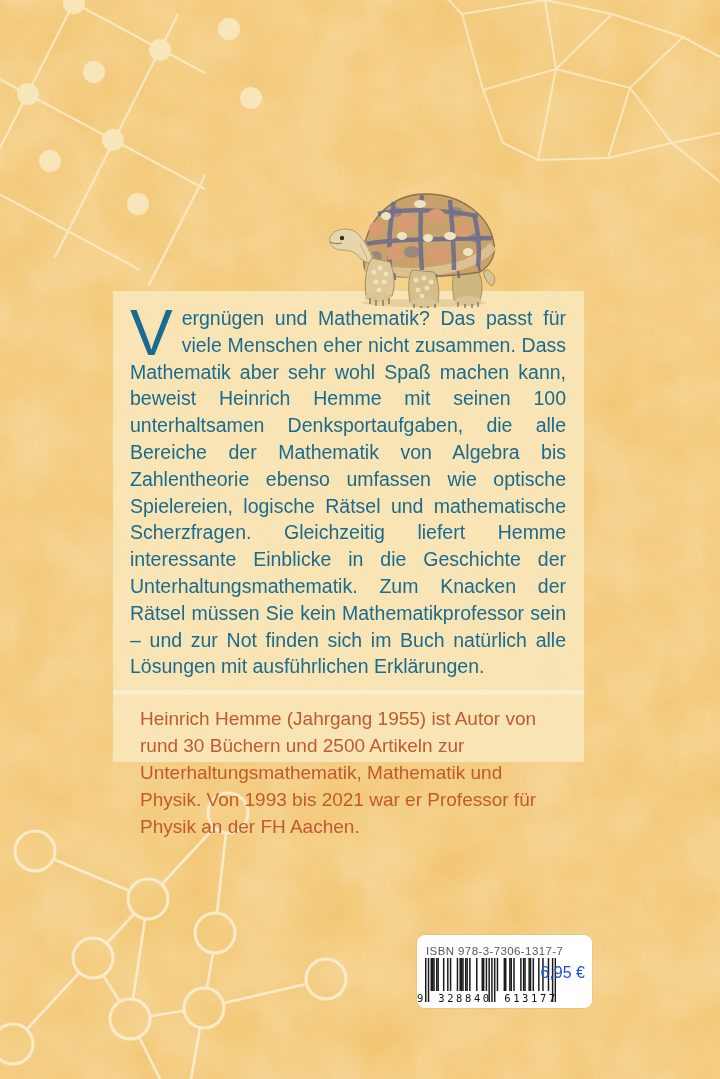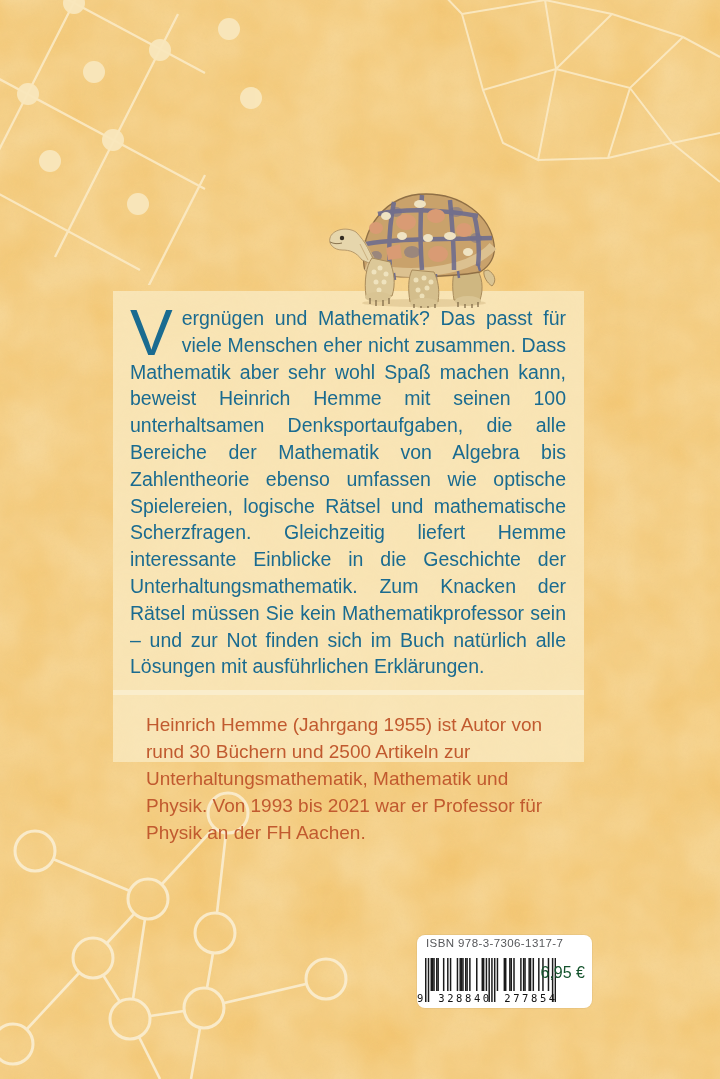--- a/index.html
+++ b/index.html
@@ -18,44 +18,44 @@
   .blurb{
     margin:0; color:#1A6B90; font-size:19.5px; line-height:26.8px;
     text-align:justify; hyphens:manual;
   }
   .dropcap{
     float:left; font-size:64px; line-height:50px; padding:3px 9px 0 0;
     color:#1A6B90; font-weight:400;
   }
   .divider{height:5px; background:#FAEDCB; margin:10px -18px 10px -17px;}
   .author{
-    margin:16px; color:#C15A2F; font-size:19px; line-height:27px; text-align:left;
+    margin:10px; color:#C15A2F; font-size:19px; line-height:27px; text-align:left;
     hyphens:manual;
   }
   .tortoise{position:absolute; left:315px; top:182px; width:194px; height:126px; z-index:2;}
   .barcode-label{
     position:absolute; left:417px; top:935px; width:175px; height:73px;
     background:#FFFFFF; border-radius:8px; z-index:2;
     box-shadow:0 0 0 1px rgba(0,0,0,0.04);
   }
   .isbn{
-    position:absolute; top:2px; left:9px; font-size:11.5px; color:#57585B;
+    position:absolute; top:10px; left:9px; font-size:11.5px; color:#57585B;
     letter-spacing:.4px; white-space:nowrap;
   }
   .bars-wrap{position:absolute; left:8px; top:23px; width:131px; height:44px;}
   .bars-wrap svg{width:131px; height:44px; fill:#1B1B1B; display:block;}
   .bc-digit{
     position:absolute; bottom:-2px; font-family:"DejaVu Sans Mono", monospace;
     font-size:10.5px; color:#111; line-height:11px; background:transparent;
   }
   .bc-first{left:-8px;}
   .bc-g1{left:11px; width:58px; text-align:center; letter-spacing:2.6px;}
   .bc-g2{left:77px; width:58px; text-align:center; letter-spacing:2.6px;}
   .price{
-    position:absolute; right:7px; top:29px; font-size:16px; color:#14532d;
+    position:absolute; right:7px; top:29px; font-size:16px; color:#1d4ed8;
     white-space:nowrap;
   }
 </style>
 </head>
 <body>
 
 <div class="page">
 
   <svg class="bg-noise" width="720" height="1079">
     <defs>
@@ -260,18 +260,18 @@
           <rect x="76" y="0" width="1.08" height="33"></rect>
           <rect x="78" y="0" width="1.08" height="33"></rect>
           <rect x="82" y="0" width="1.08" height="33"></rect>
           <rect x="85" y="0" width="1.08" height="33"></rect>
           <rect x="89" y="0" width="1.08" height="33"></rect>
           <rect x="92" y="0" width="1.08" height="44"></rect>
           <rect x="94" y="0" width="1.08" height="44"></rect>
         </svg>
       <span class="bc-digit bc-first">9</span>
       <span class="bc-digit bc-g1">328840</span>
-      <span class="bc-digit bc-g2">277854</span>
+      <span class="bc-digit bc-g2">613177</span>
     </div>
     <div class="price">6,95 €</div>
   </div>
 
 </div>
 
 </body></html>

